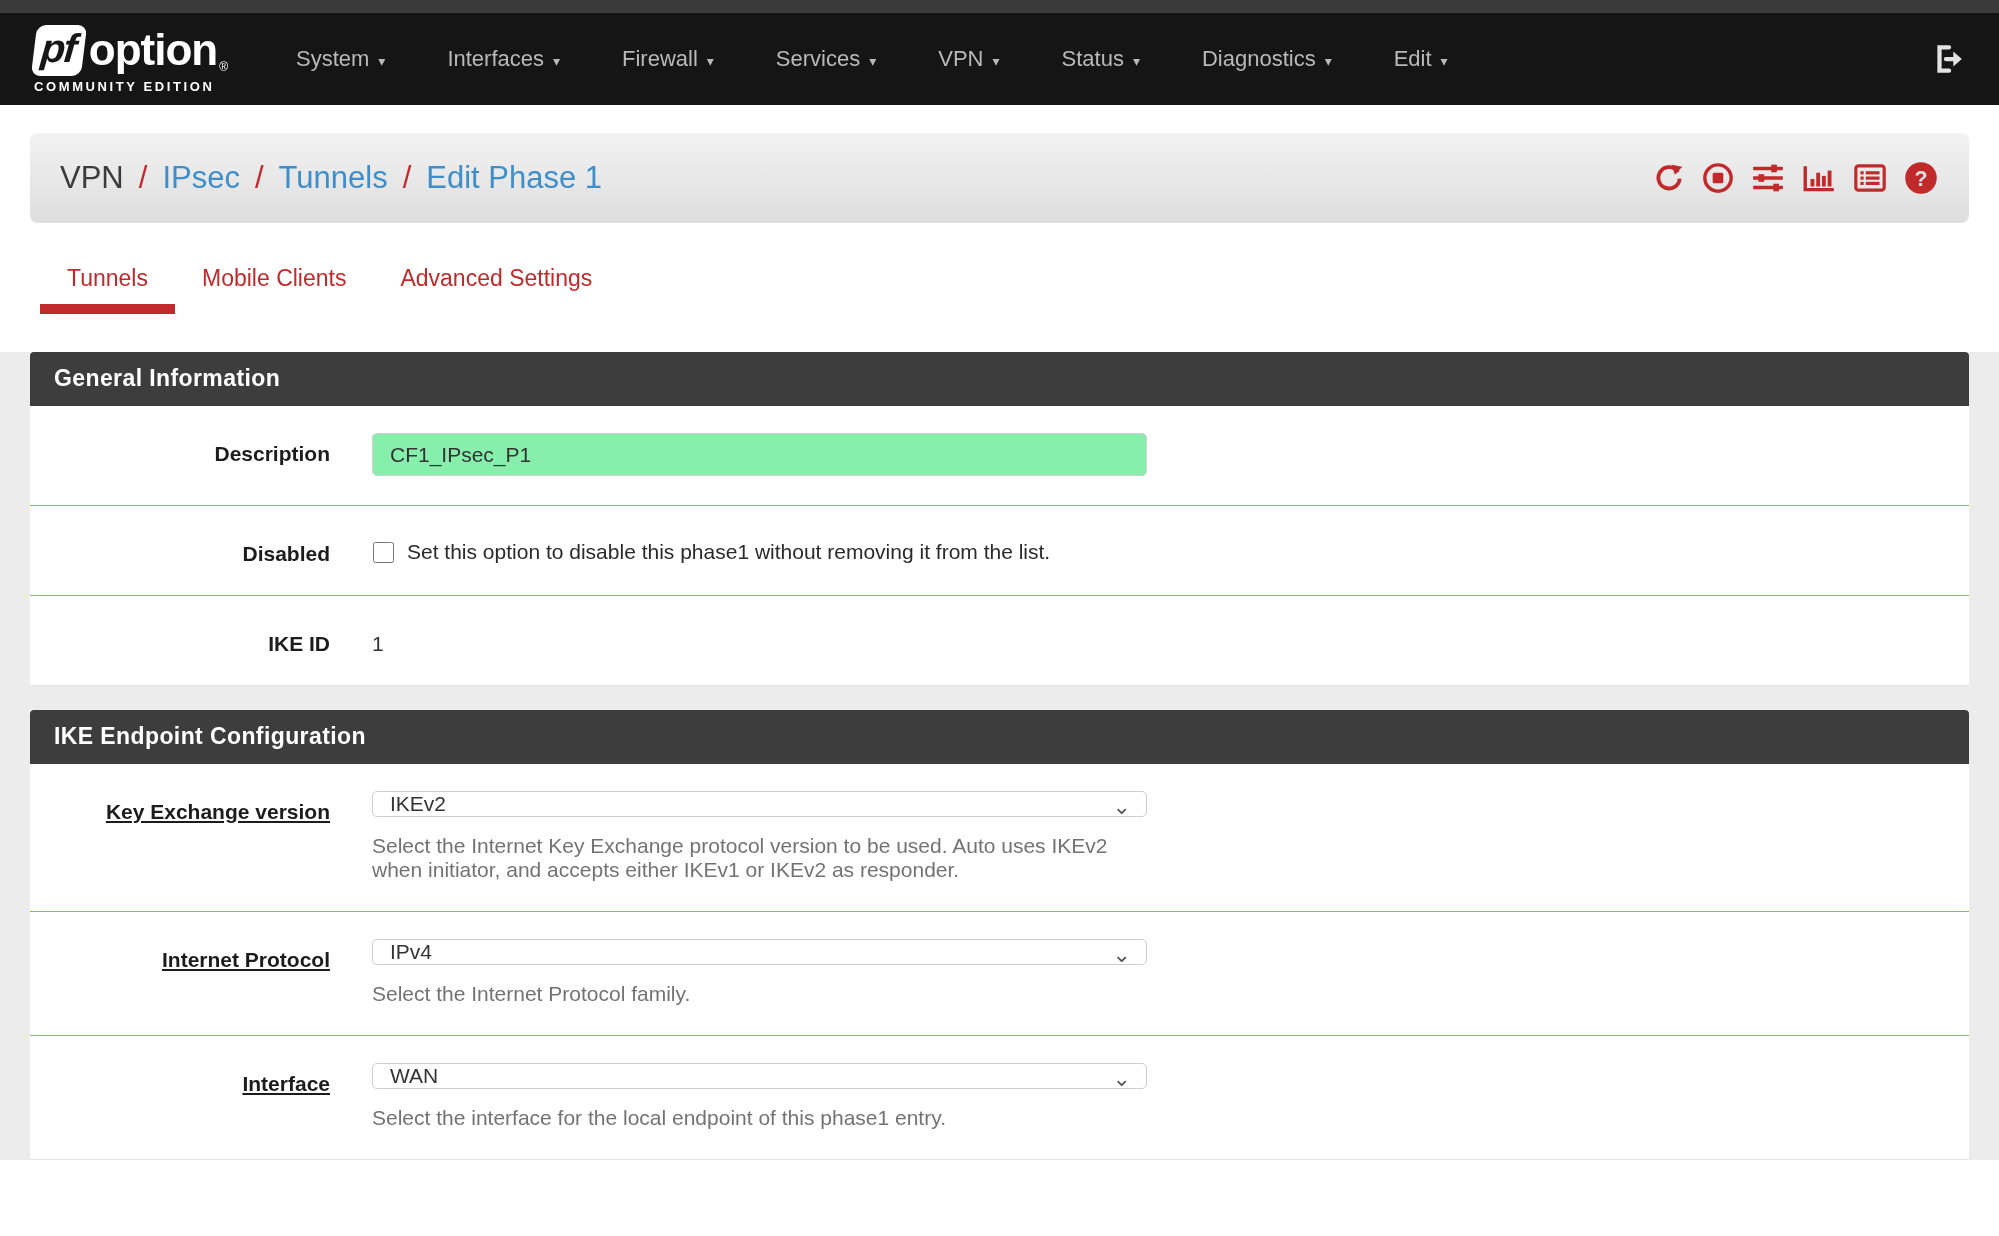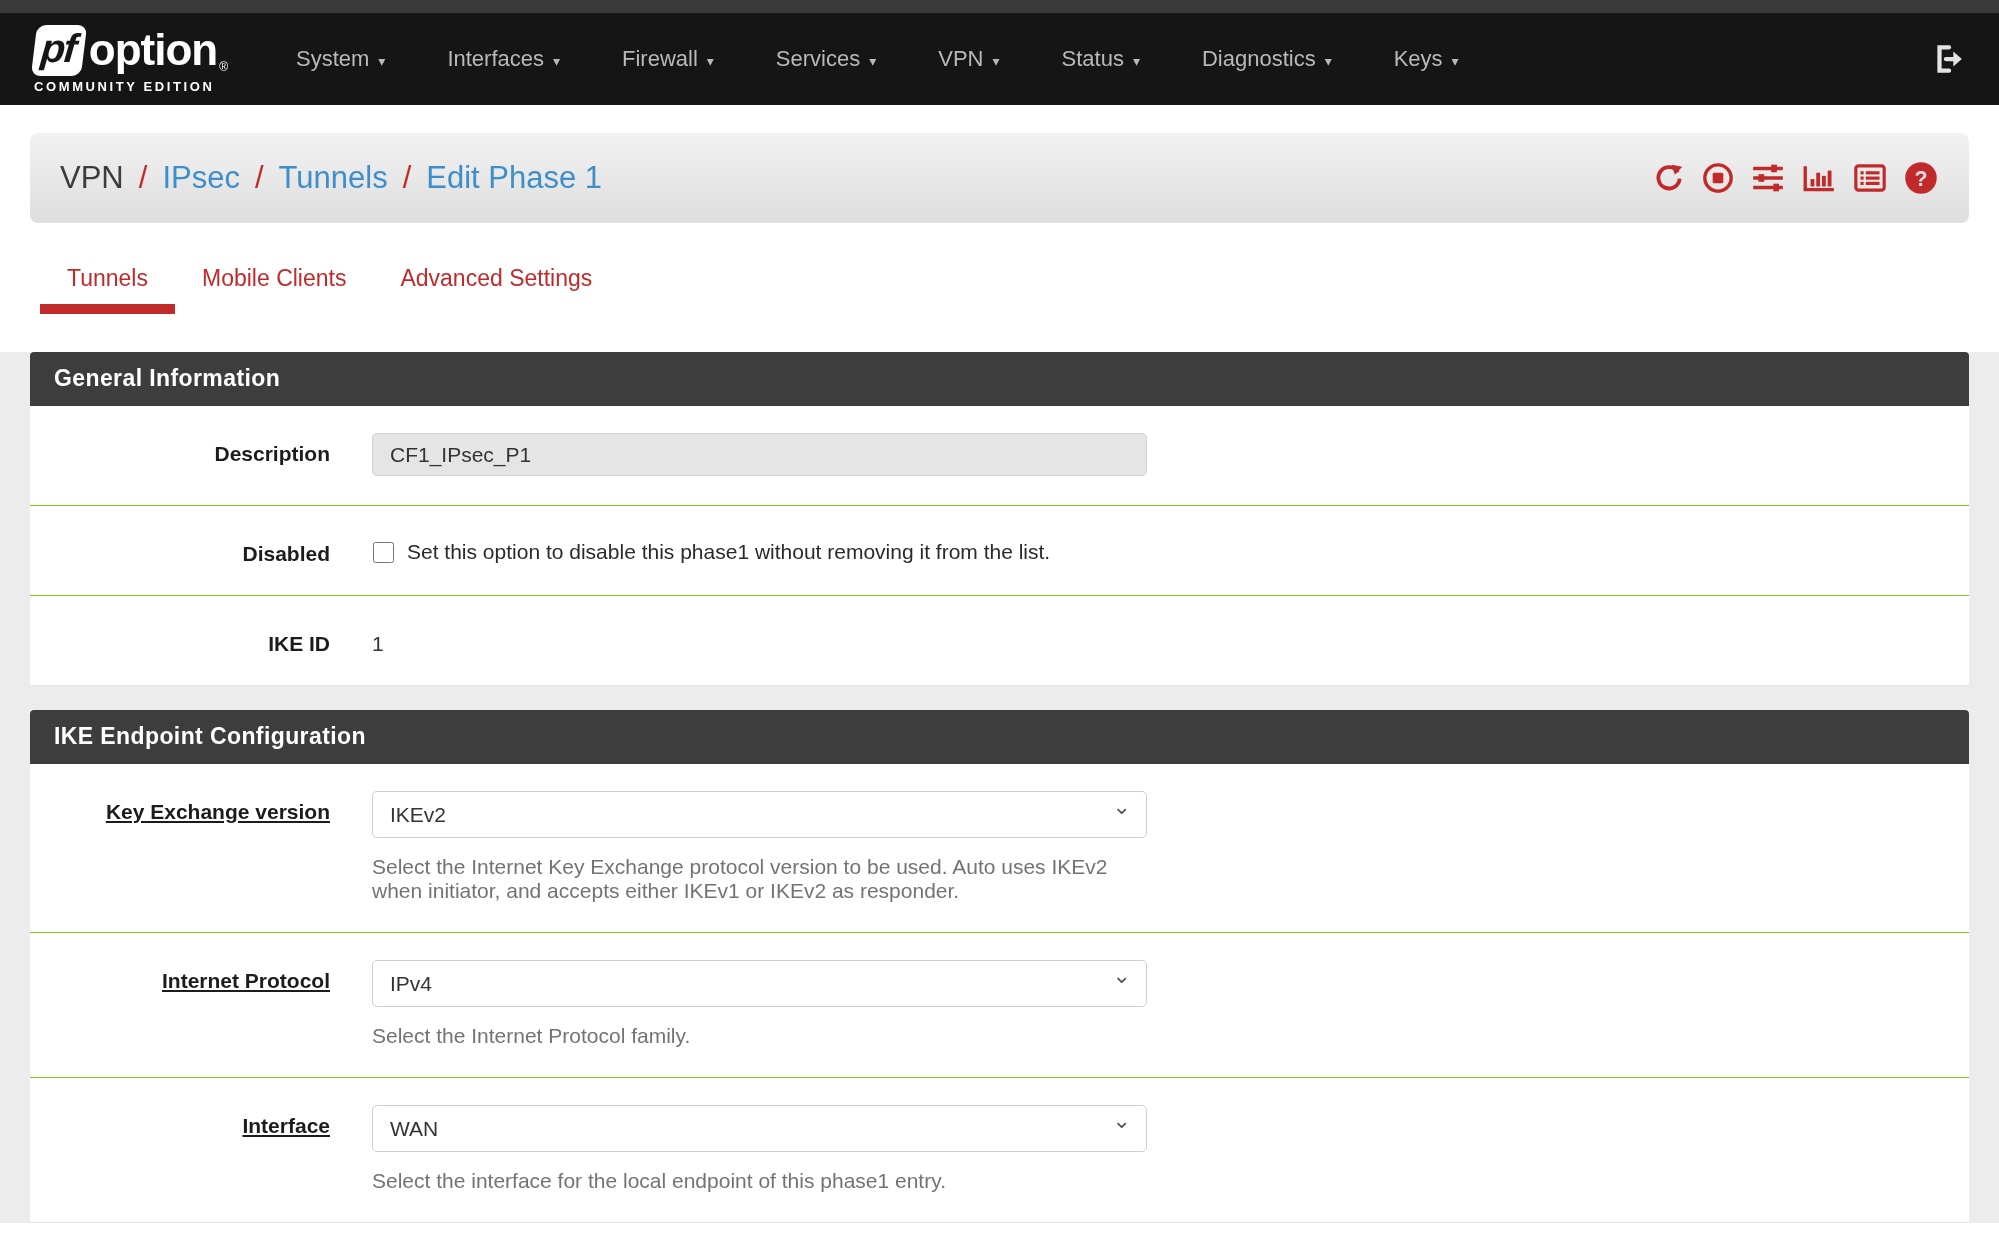--- a/index.html
+++ b/index.html
@@ -52,23 +52,23 @@
   .panel-head { background:var(--dark-header); color:#fff; font-weight:bold; font-size:23px;
     letter-spacing:.4px; padding:13px 24px 14px; border-radius:4px 4px 0 0; }
   .panel-body { background:#fff; }
   .frow { display:flex; padding:27px 0 29px; border-bottom:1px solid #84cc16; background:#fff; }
   .frow:last-child { border-bottom:1px solid #e4e4e4; }
   .col-label { width:300px; text-align:right; padding-top:9px; flex:0 0 300px; }
   .col-label .lbl { font-weight:bold; font-size:21px; color:#1c1c1c; }
   .col-label .lbl.u { text-decoration:underline; }
   .col-ctl { margin-left:42px; width:775px; }
   .ctl-input { width:775px; height:43px; border:1px solid #cfcfcf; border-radius:5px; padding:0 17px;
-    font-size:21px; color:#333; font-family:inherit; background:#e5e5e5; outline:none; }
-  .ctl-select { width:775px; height:47px; border:1px solid #cfcfcf; border-radius:5px; padding:0 17px;
-    font-size:21px; color:#333; background:#fff; display:flex; align-items:center; cursor:pointer; position:relative; }
+    font-size:21px; color:#333; font-family:inherit; background:#86efac; outline:none; }
+  .ctl-select { width:775px; height:26px; border:1px solid #cfcfcf; border-radius:5px; padding:0 17px;
+    font-size:21px; color:#333; background:#fff; display:flex; align-items:flex-start; cursor:pointer; position:relative; }
   .sel-chev { position:absolute; right:15px; top:2px; color:#555; font-size:22px; }
   .help { color:var(--help-gray); font-size:21px; margin-top:17px; display:flex; align-items:center; }
   .static-val { font-size:21px; color:#333; padding-top:9px; }
   .chk-line { display:flex; align-items:center; padding-top:7px; }
   .chk-line input { width:21px; height:21px; margin:0 13px 0 1px; accent-color:#fff; cursor:pointer; }
   .chk-text { font-size:21px; color:#2a2a2a; }
   svg { display:block; }
 </style>
 </head>
 <body>
@@ -107,21 +107,21 @@
       </div>
     <div class="nav-item">
         <span>Status</span>
         <span class="nav-caret">▾</span>
       </div>
     <div class="nav-item">
         <span>Diagnostics</span>
         <span class="nav-caret">▾</span>
       </div>
     <div class="nav-item">
-        <span>Keys</span>
+        <span>Edit</span>
         <span class="nav-caret">▾</span>
       </div>
   </div>
   <div class="logout">
     <svg width="34" height="34" viewBox="0 0 32 32">
       <path d="M17 5 H8 V27 H17" fill="none" stroke="currentColor" stroke-width="4" stroke-linecap="round"></path>
       <path d="M14 16 H24" stroke="currentColor" stroke-width="4" stroke-linecap="round"></path>
       <path d="M21 9 L29 16 L21 23 Z" fill="currentColor"></path>
     </svg>
   </div>

